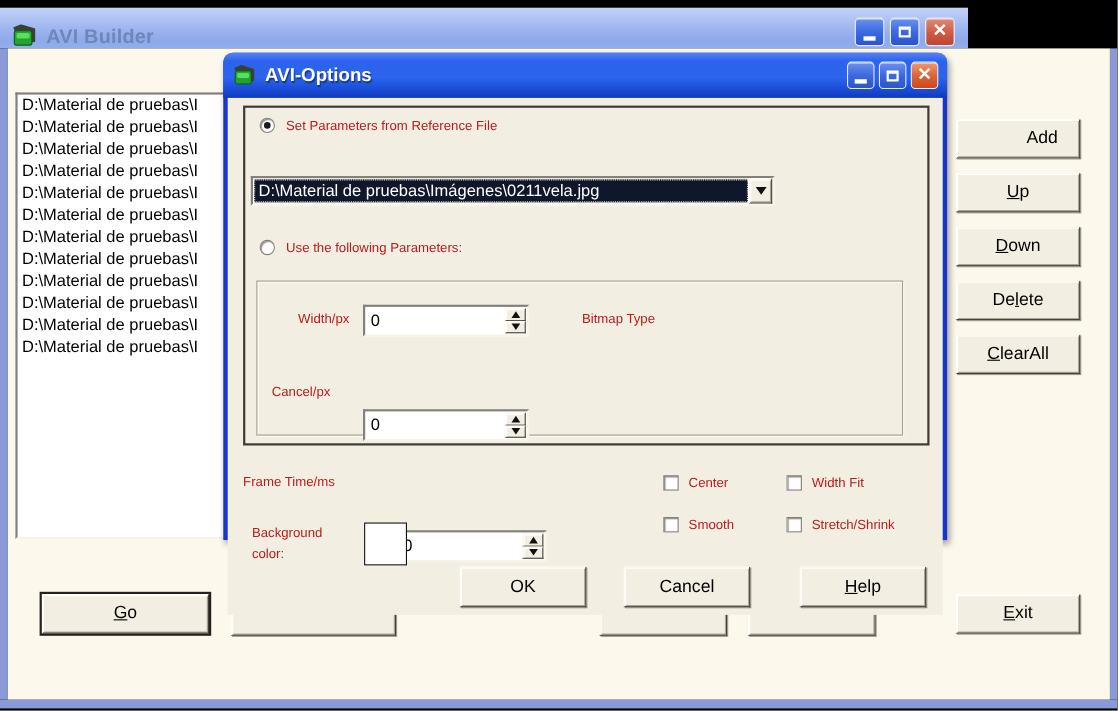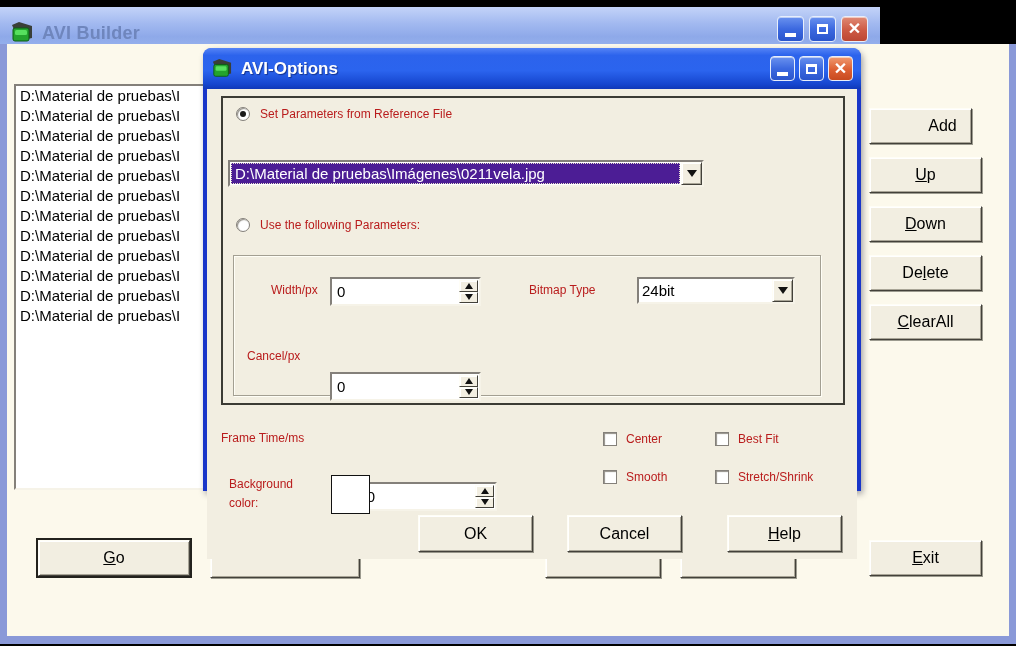--- a/index.html
+++ b/index.html
@@ -79,21 +79,21 @@
   .checkbox{
     width:14px;height:14px;background:#fff;border:1px solid #84807a;
     box-shadow:inset 1px 1px 1px rgba(120,116,106,.8);box-sizing:border-box;
   }
   .check-row{display:flex;align-items:center;gap:9px;}
 
   .combo{display:flex;box-sizing:border-box;}
   .combo-value{
     flex:1;display:flex;align-items:center;padding:0 3px;font-size:15px;overflow:hidden;white-space:nowrap;
   }
-  .combo-value.selected{background:#4c1d95;color:#fff;border:1px dotted #e9e2cc;margin:1px;}
+  .combo-value.selected{background:#0f172a;color:#fff;border:1px dotted #e9e2cc;margin:1px;}
   .combo-btn{
     width:21px;background:#f2eee1;border:1px solid;border-color:#fffef6 #43413a #43413a #fffef6;
     box-shadow:inset 1px 1px 0 #fff,inset -1px -1px 0 #a9a597;
     display:flex;align-items:center;justify-content:center;box-sizing:border-box;flex:none;
   }
   .tri-down{width:0;height:0;border-left:5px solid transparent;border-right:5px solid transparent;border-top:7px solid #111;}
   .tri-up-s{width:0;height:0;border-left:4px solid transparent;border-right:4px solid transparent;border-bottom:6px solid #111;}
   .tri-down-s{width:0;height:0;border-left:4px solid transparent;border-right:4px solid transparent;border-top:6px solid #111;}
 
   .spinedit{position:relative;}
@@ -141,21 +141,21 @@
     <div class="list-item">D:\Material de pruebas\I</div>
     <div class="list-item">D:\Material de pruebas\I</div>
     <div class="list-item">D:\Material de pruebas\I</div>
     <div class="list-item">D:\Material de pruebas\I</div>
     <div class="list-item">D:\Material de pruebas\I</div>
     <div class="list-item">D:\Material de pruebas\I</div>
     <div class="list-item">D:\Material de pruebas\I</div>
     <div class="list-item">D:\Material de pruebas\I</div>
   </div>
 
-<div class="abs btn" style="left:869px;top:108px;width:103px;height:36px;padding-left:44px;">Add</div>
+<div class="abs btn" style="left:869px;top:108px;width:113px;height:36px;padding-left:44px;">Add</div>
 <div class="abs btn" style="left:869px;top:157px;width:113px;height:36px;"><u>U</u>p</div>
 <div class="abs btn" style="left:869px;top:206px;width:113px;height:36px;"><u>D</u>own</div>
 <div class="abs btn" style="left:869px;top:255px;width:113px;height:36px;">De<u>l</u>ete</div>
 <div class="abs btn" style="left:869px;top:304px;width:113px;height:36px;"><u>C</u>learAll</div>
 
 <div class="abs btn btn-default" style="left:38px;top:540px;width:152px;height:36px;z-index:2;"><u>G</u>o</div>
 <div class="abs btn" style="left:210px;top:544px;width:150px;height:34px;z-index:2;"></div>
 <div class="abs btn" style="left:545px;top:546px;width:116px;height:32px;z-index:2;"></div>
 <div class="abs btn" style="left:680px;top:546px;width:116px;height:32px;z-index:2;"></div>
 <div class="abs btn" style="left:869px;top:540px;width:113px;height:36px;z-index:2;"><u>E</u>xit</div>
@@ -213,26 +213,20 @@
         <div class="spin-btn">
             <div class="tri-up-s"></div>
           </div>
         <div class="spin-btn">
             <div class="tri-down-s"></div>
           </div>
       </div>
     </div>
 
     <span class="abs label" style="left:322px;top:194px;">Bitmap Type</span>
-    <div class="abs sunken combo" style="left:430px;top:188px;width:158px;height:27px;">
-      <div class="combo-value">24bit</div>
-      <div class="combo-btn">
-          <div class="tri-down"></div>
-        </div>
-    </div>
 
     <span class="abs label" style="left:40px;top:260px;">Cancel/px</span>
     <div class="abs sunken spinedit" style="left:123px;top:254px;width:151px;height:29px;">
       <span class="val">0</span>
       <div class="spinner">
         <div class="spin-btn">
             <div class="tri-up-s"></div>
           </div>
         <div class="spin-btn">
             <div class="tri-down-s"></div>
@@ -252,21 +246,21 @@
           </div>
       </div>
     </div>
 
     <div class="abs check-row" style="left:396px;top:343px;">
       <div class="checkbox"></div>
       <span class="label">Center</span>
     </div>
     <div class="abs check-row" style="left:508px;top:343px;">
       <div class="checkbox"></div>
-      <span class="label">Best Fit</span>
+      <span class="label">Width Fit</span>
     </div>
     <div class="abs check-row" style="left:396px;top:381px;">
       <div class="checkbox"></div>
       <span class="label">Smooth</span>
     </div>
     <div class="abs check-row" style="left:508px;top:381px;">
       <div class="checkbox"></div>
       <span class="label">Stretch/Shrink</span>
     </div>
 

